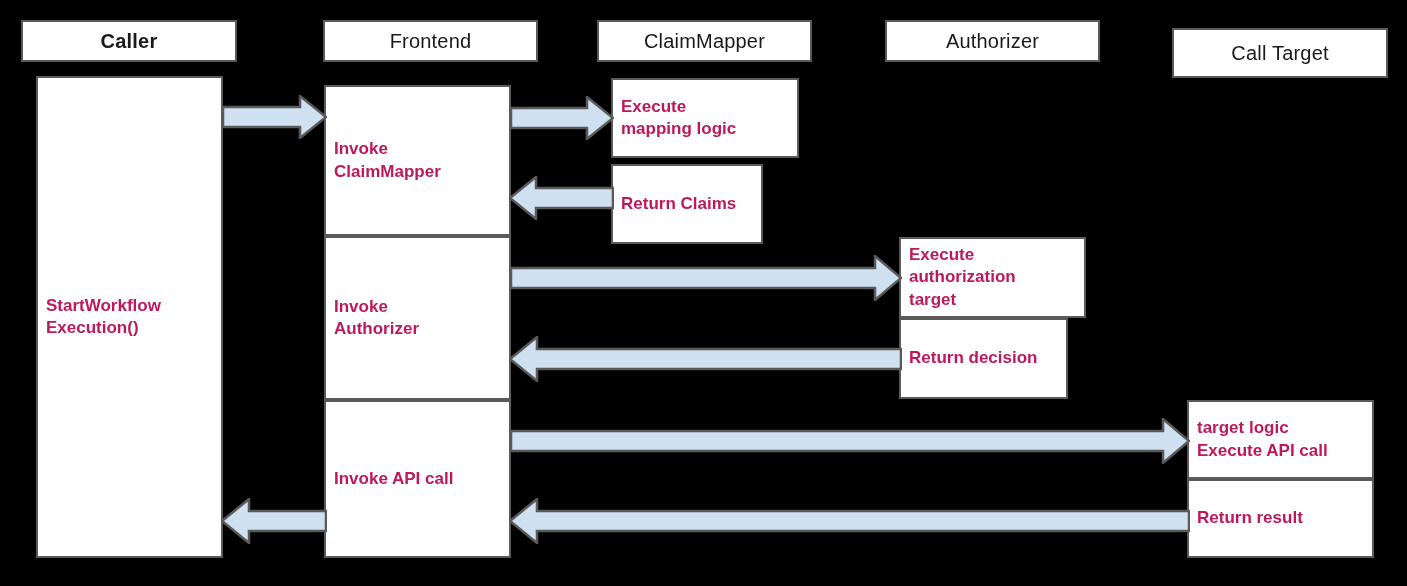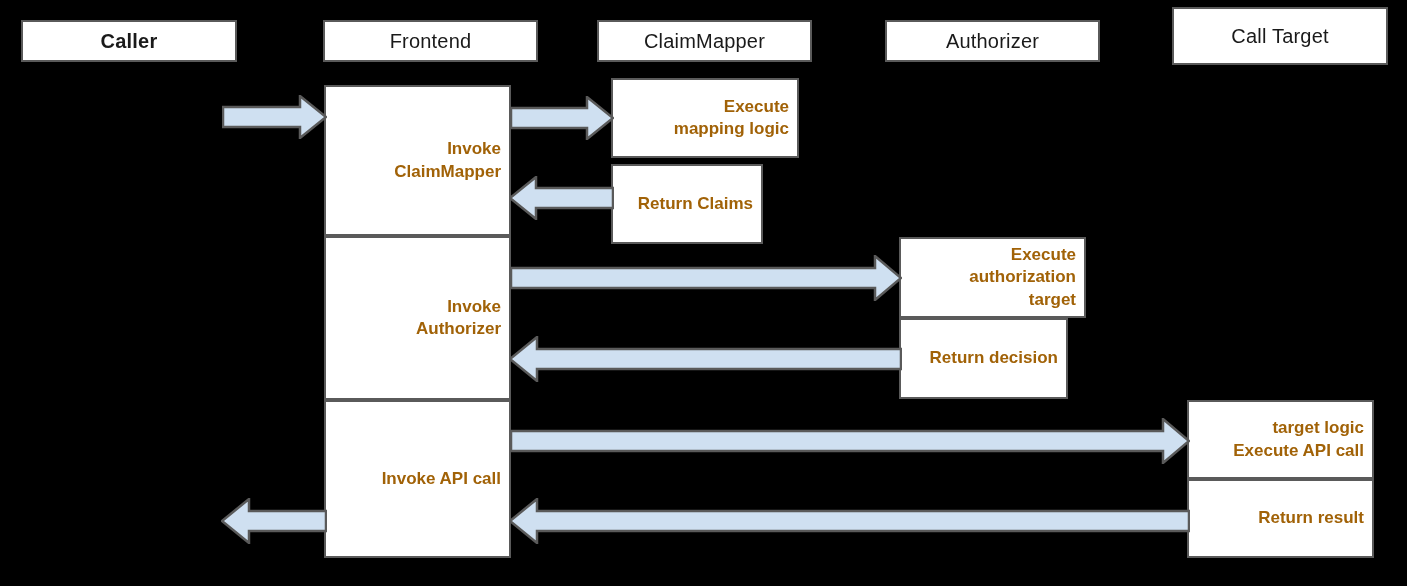--- a/index.html
+++ b/index.html
@@ -34,22 +34,22 @@
 
   
   .step-box {
     position: absolute;
     background: #ffffff;
     border: 2px solid #5a5a5a;
     box-sizing: border-box;
     display: flex;
     align-items: center;
     justify-content: center;
-    text-align: right;
-    color: #a16207;
+    text-align: left;
+    color: #be185d;
     font-size: 17px;
     font-weight: bold;
     line-height: 1.32;
     padding: 2px 8px;
   }
   .step-box span { display: block; width: 100%; }
 
   
   .arrow {
     position: absolute;
@@ -66,24 +66,30 @@
   </div>
   <div class="lane-header" style="left:323px; top:20px; width:215px; height:42px;">
     <span>Frontend</span>
   </div>
   <div class="lane-header" style="left:597px; top:20px; width:215px; height:42px;">
     <span>ClaimMapper</span>
   </div>
   <div class="lane-header" style="left:885px; top:20px; width:215px; height:42px;">
     <span>Authorizer</span>
   </div>
-  <div class="lane-header" style="left:1172px; top:7px; width:216px; height:58px;">
+  <div class="lane-header" style="left:1172px; top:28px; width:216px; height:50px;">
     <span>Call Target</span>
   </div>
 
+  <div class="step-box" style="left:36px; top:76px; width:187px; height:482px;">
+    <span>
+      <span>StartWorkflow</span>
+      <span>Execution()</span>
+    </span>
+  </div>
 
   <div class="step-box" style="left:324px; top:85px; width:187px; height:151px;">
     <span>
       <span>Invoke</span>
       <span>ClaimMapper</span>
     </span>
   </div>
   <div class="step-box" style="left:324px; top:236px; width:187px; height:164px;">
     <span>
       <span>Invoke</span>

